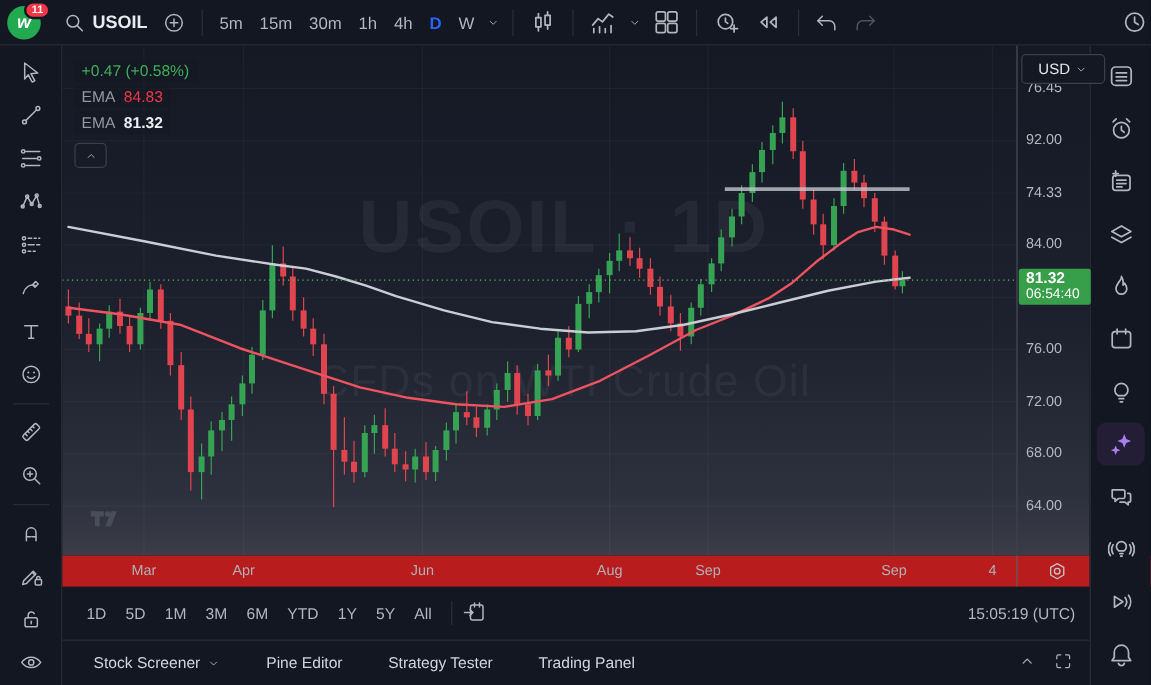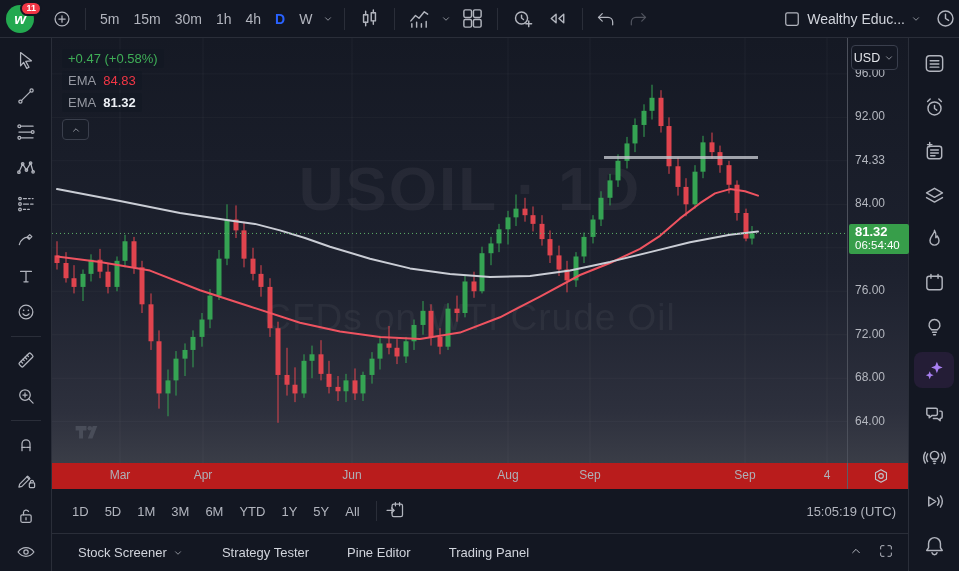--- a/index.html
+++ b/index.html
@@ -64,21 +64,21 @@
     border:1px solid #3a3f4c; border-radius:4px; display:flex; align-items:center;
     justify-content:center; cursor:pointer; color:#b2b5be; }
   #tv-watermark { position:absolute; left:16px; bottom:18px; width:38px; height:26px;
     color:#4b4f5b; opacity:.95; }
 
   
   #price-axis { position:absolute; left:847px; top:38px; width:61px; height:425px;
     background:linear-gradient(180deg,#151924 0%,#1d212e 55%,#2d303d 88%,#3a3d47 100%);
     border-left:1px solid #4c505b; cursor:ns-resize; }
   .p-tick { position:absolute; left:7px; font-size:12px; color:#b4b7bf; }
-  #usd-btn { position:absolute; left:3px; top:7px; width:47px; height:25px; background:#141823;
+  #usd-btn { position:absolute; left:3px; top:7px; width:70px; height:25px; background:#141823;
     border:1px solid #3a3f4d; border-radius:4px; display:flex; align-items:center;
     justify-content:center; gap:3px; color:#e3e5ea; font-size:12.5px; cursor:pointer; z-index:3; }
   #price-label { position:absolute; left:1px; width:60px; height:30px; border-radius:2px;
     background:#379e4a; color:#fff; padding:1px 0 0 6px; z-index:2; line-height:1.1; }
   #price-label .pl1 { font-size:13px; font-weight:bold; }
   #price-label .pl2 { font-size:11.5px; }
 
   
   #time-strip { position:absolute; left:52px; top:463px; width:948px; height:26px;
     background:#b91c1c; cursor:ew-resize; }
@@ -118,20 +118,29 @@
 </head>
 <body>
 
 <div id="app">
 
   <div id="top-toolbar">
     <div id="logo-wrap">
       <div id="logo">w</div>
       <div id="logo-badge">11</div>
     </div>
+    <button class="tt-btn">
+      <span class="ic">
+          <svg viewBox="0 0 24 24" fill="none" stroke="currentColor" stroke-width="1.5" stroke-linecap="round" stroke-linejoin="round">
+            <circle cx="10.5" cy="10.5" r="5.8"></circle>
+            <path d="M14.8 14.8L20 20"></path>
+          </svg>
+        </span>
+      <span id="symbol-btn">USOIL</span>
+    </button>
     <button class="tt-btn">
       <span class="ic">
           <svg viewBox="0 0 24 24" fill="none" stroke="currentColor" stroke-width="1.5" stroke-linecap="round" stroke-linejoin="round">
             <circle cx="12" cy="12" r="8.3"></circle>
             <path d="M12 8.2v7.6M8.2 12h7.6"></path>
           </svg>
         </span>
     </button>
     <div class="tt-sep"></div>
     <div id="tf-row" style="display:flex;align-items:center;">
@@ -214,33 +223,20 @@
     </button>
     <button class="tt-btn">
       <span class="ic dim">
           <svg viewBox="0 0 24 24" fill="none" stroke="currentColor" stroke-width="1.5" stroke-linecap="round" stroke-linejoin="round">
             <path d="M16.5 5.5L21 10l-4.5 4.5"></path>
             <path d="M21 10H9.5A5.5 5.5 0 0 0 4 15.5V19"></path>
           </svg>
         </span>
     </button>
     <div id="tt-right">
-      <button class="tt-btn">
-        <span class="ic">
-            <svg viewBox="0 0 24 24" fill="none" stroke="currentColor" stroke-width="1.5" stroke-linecap="round" stroke-linejoin="round">
-              <rect x="4.5" y="4.5" width="15" height="15" rx="2"></rect>
-            </svg>
-          </span>
-        <span id="layout-name">Wealthy Educ...</span>
-        <span class="ic xs">
-            <svg viewBox="0 0 24 24" fill="none" stroke="currentColor" stroke-width="1.5" stroke-linecap="round" stroke-linejoin="round">
-              <path d="M7 9.5l5 5 5-5"></path>
-            </svg>
-          </span>
-      </button>
       <button class="tt-btn" id="market-clock">
         <span class="ic lg">
             <svg viewBox="0 0 24 24" fill="none" stroke="currentColor" stroke-width="1.5" stroke-linecap="round" stroke-linejoin="round">
               <circle cx="12" cy="12" r="7.8"></circle>
               <path d="M12 7.5V12l3.2 2"></path>
             </svg>
           </span>
       </button>
     </div>
   </div>
@@ -587,21 +583,21 @@
         <svg viewBox="0 0 24 24" fill="none" stroke="currentColor" stroke-width="1.5" stroke-linecap="round" stroke-linejoin="round">
           <path fill="currentColor" stroke="none" d="M1.5 6.5h10v4H8.3V18H4.7v-7.5H1.5z"></path>
           <path fill="currentColor" stroke="none" d="M12.8 18l4.5-11.5h4.2L17 18z"></path>
           <circle cx="14.6" cy="8.6" r="2.1" fill="currentColor" stroke="none"></circle>
         </svg>
       </span>
   </div>
 
   <div id="price-axis">
     <div id="price-ticks">
-        <span class="p-tick" style="top: 28px;">96.00</span>
+        <span class="p-tick" style="top: 28px;">76.45</span>
         <span class="p-tick" style="top: 71px;">92.00</span>
         <span class="p-tick" style="top: 115px;">74.33</span>
         <span class="p-tick" style="top: 158px;">84.00</span>
         <span class="p-tick" style="top: 202px;">80.00</span>
         <span class="p-tick" style="top: 245px;">76.00</span>
         <span class="p-tick" style="top: 289px;">72.00</span>
         <span class="p-tick" style="top: 332px;">68.00</span>
         <span class="p-tick" style="top: 376px;">64.00</span>
       </div>
     <div id="price-label" style="top: 186px;">
@@ -664,24 +660,24 @@
     <div id="status-items" style="display:flex;align-items:center;">
         <button class="status-item">
           <span>Stock Screener</span>
           <span class="ic xs">
             <svg viewBox="0 0 24 24" fill="none" stroke="currentColor" stroke-width="1.5" stroke-linecap="round" stroke-linejoin="round">
               <path d="M7 9.5l5 5 5-5"></path>
             </svg>
           </span>
         </button>
         <button class="status-item">
-          <span>Strategy Tester</span>
+          <span>Pine Editor</span>
         </button>
         <button class="status-item">
-          <span>Pine Editor</span>
+          <span>Strategy Tester</span>
         </button>
         <button class="status-item">
           <span>Trading Panel</span>
         </button>
       </div>
     <div id="status-right">
       <button class="sb-icon-btn">
         <span class="ic sm"><svg viewBox="0 0 24 24" fill="none" stroke="currentColor" stroke-width="1.5" stroke-linecap="round" stroke-linejoin="round">
               <path d="M7 14.5l5-5 5 5"></path>
             </svg></span>

